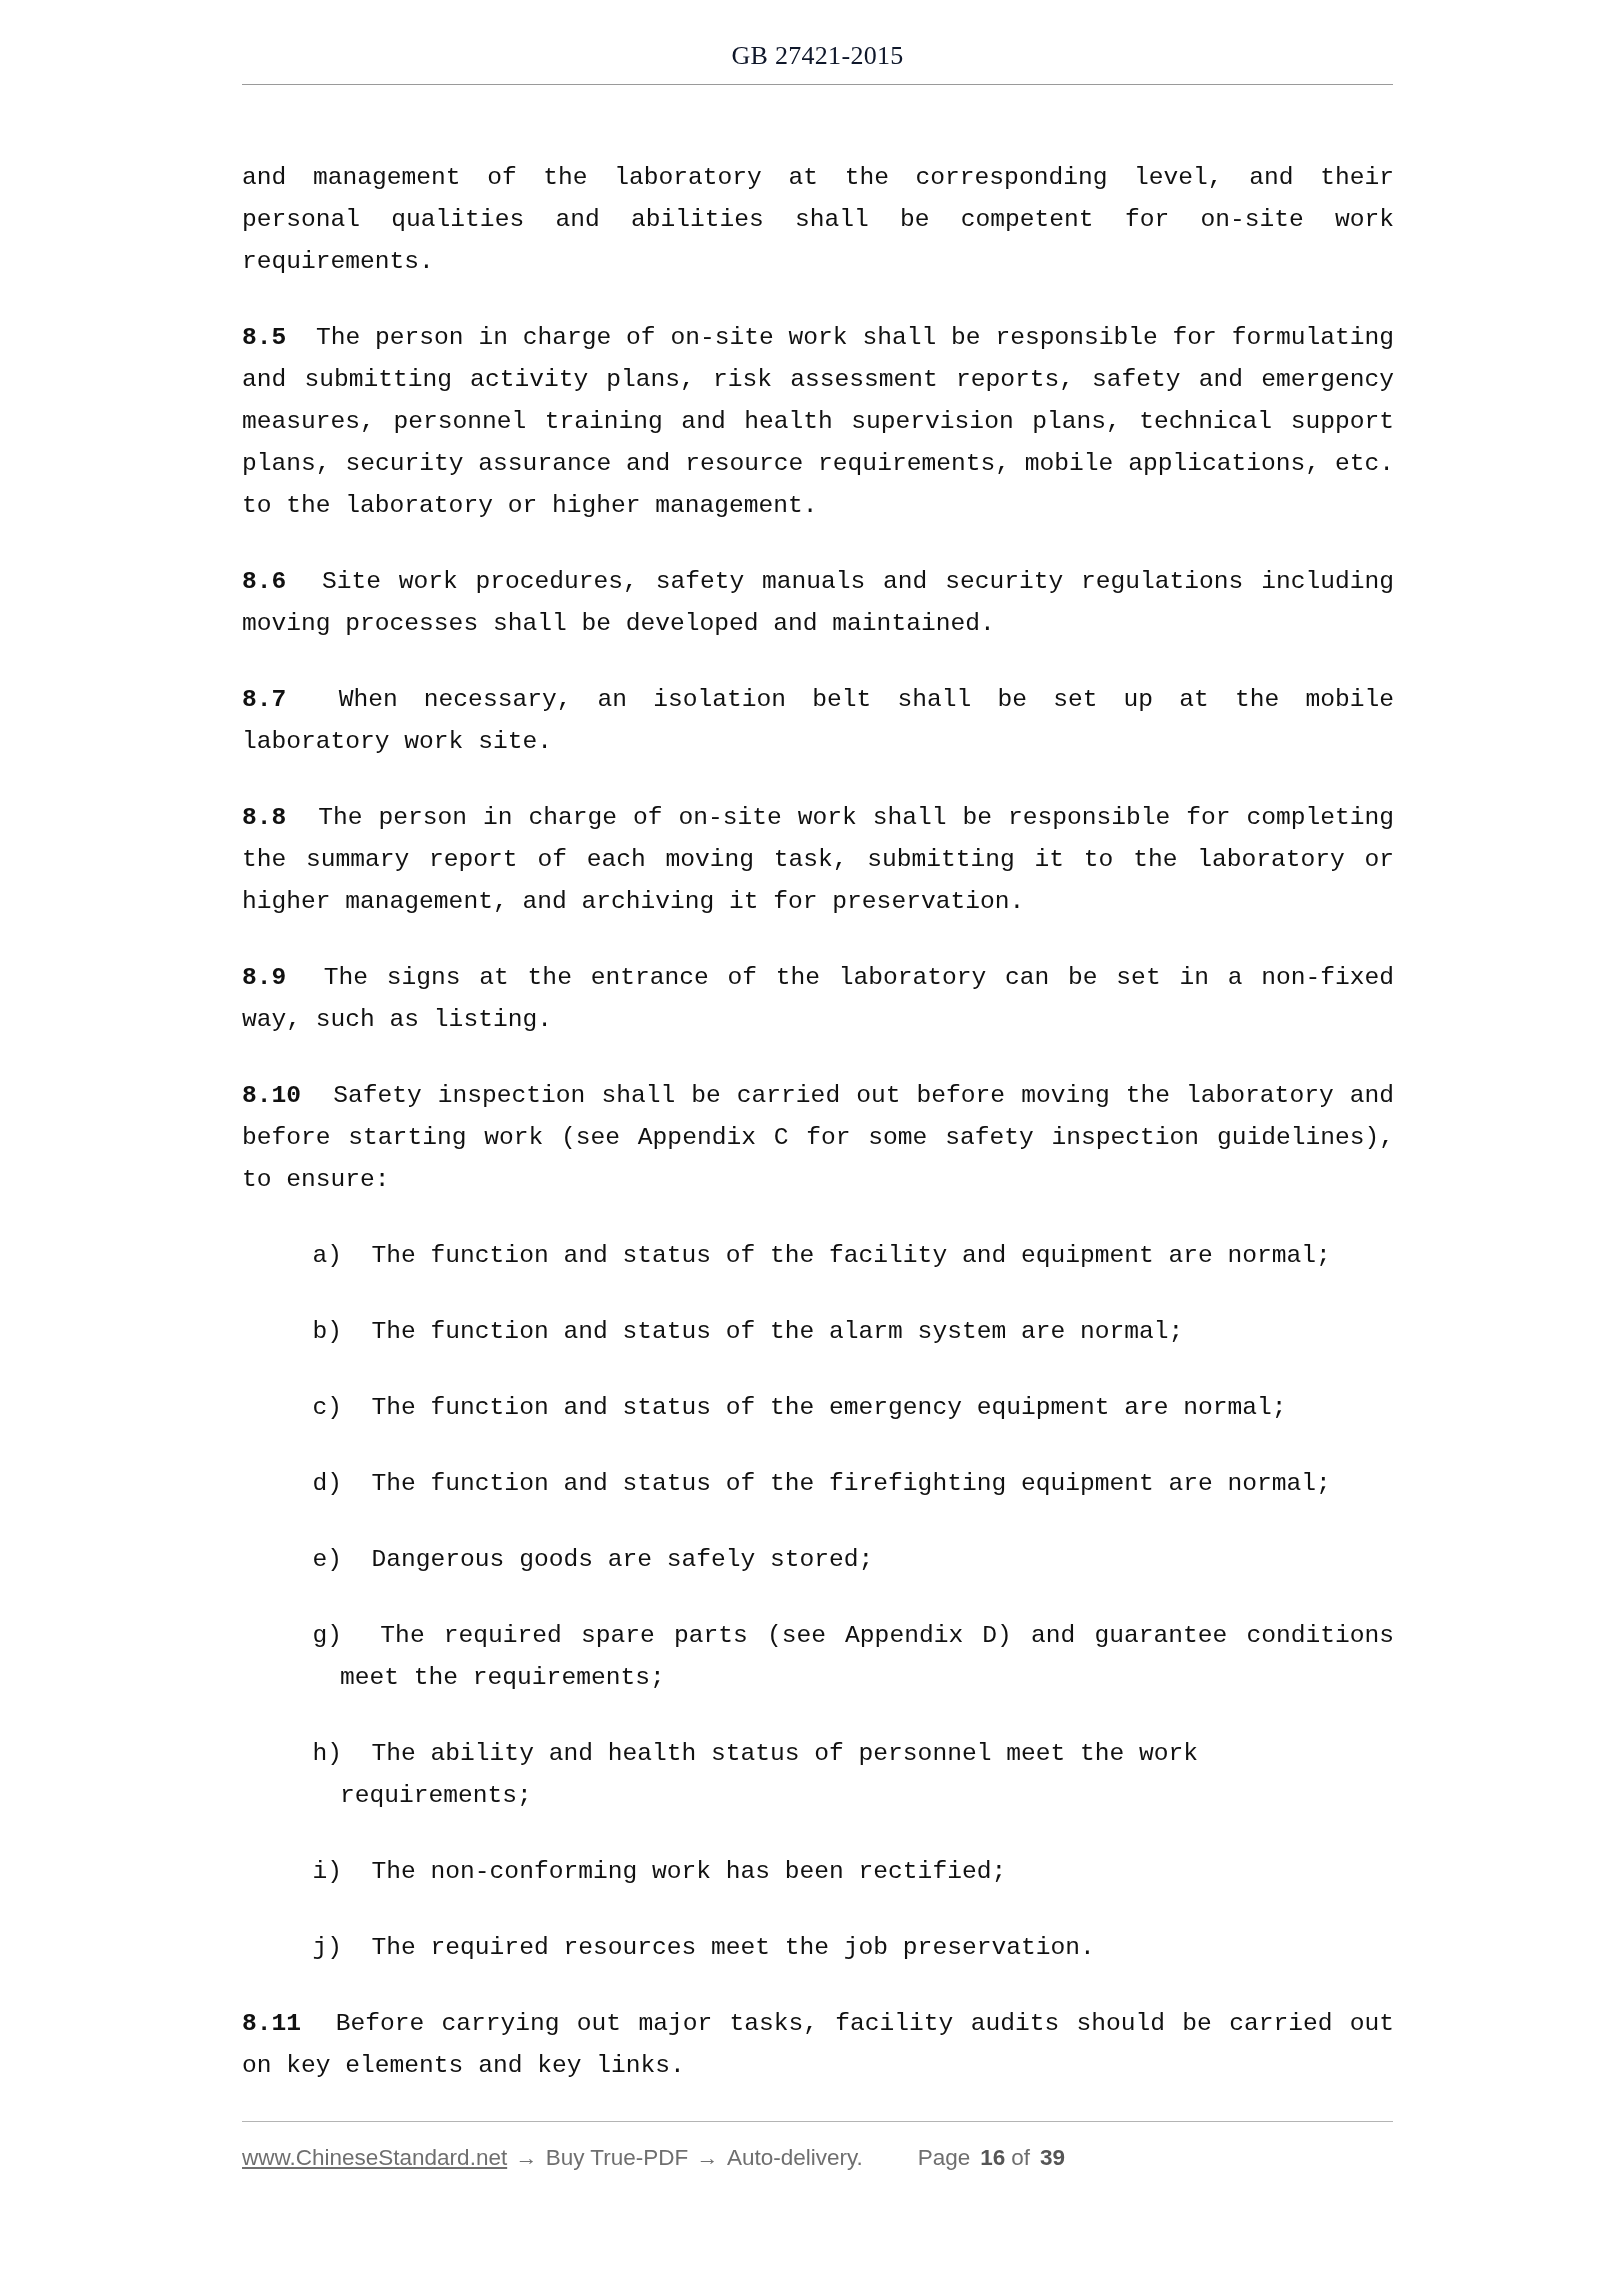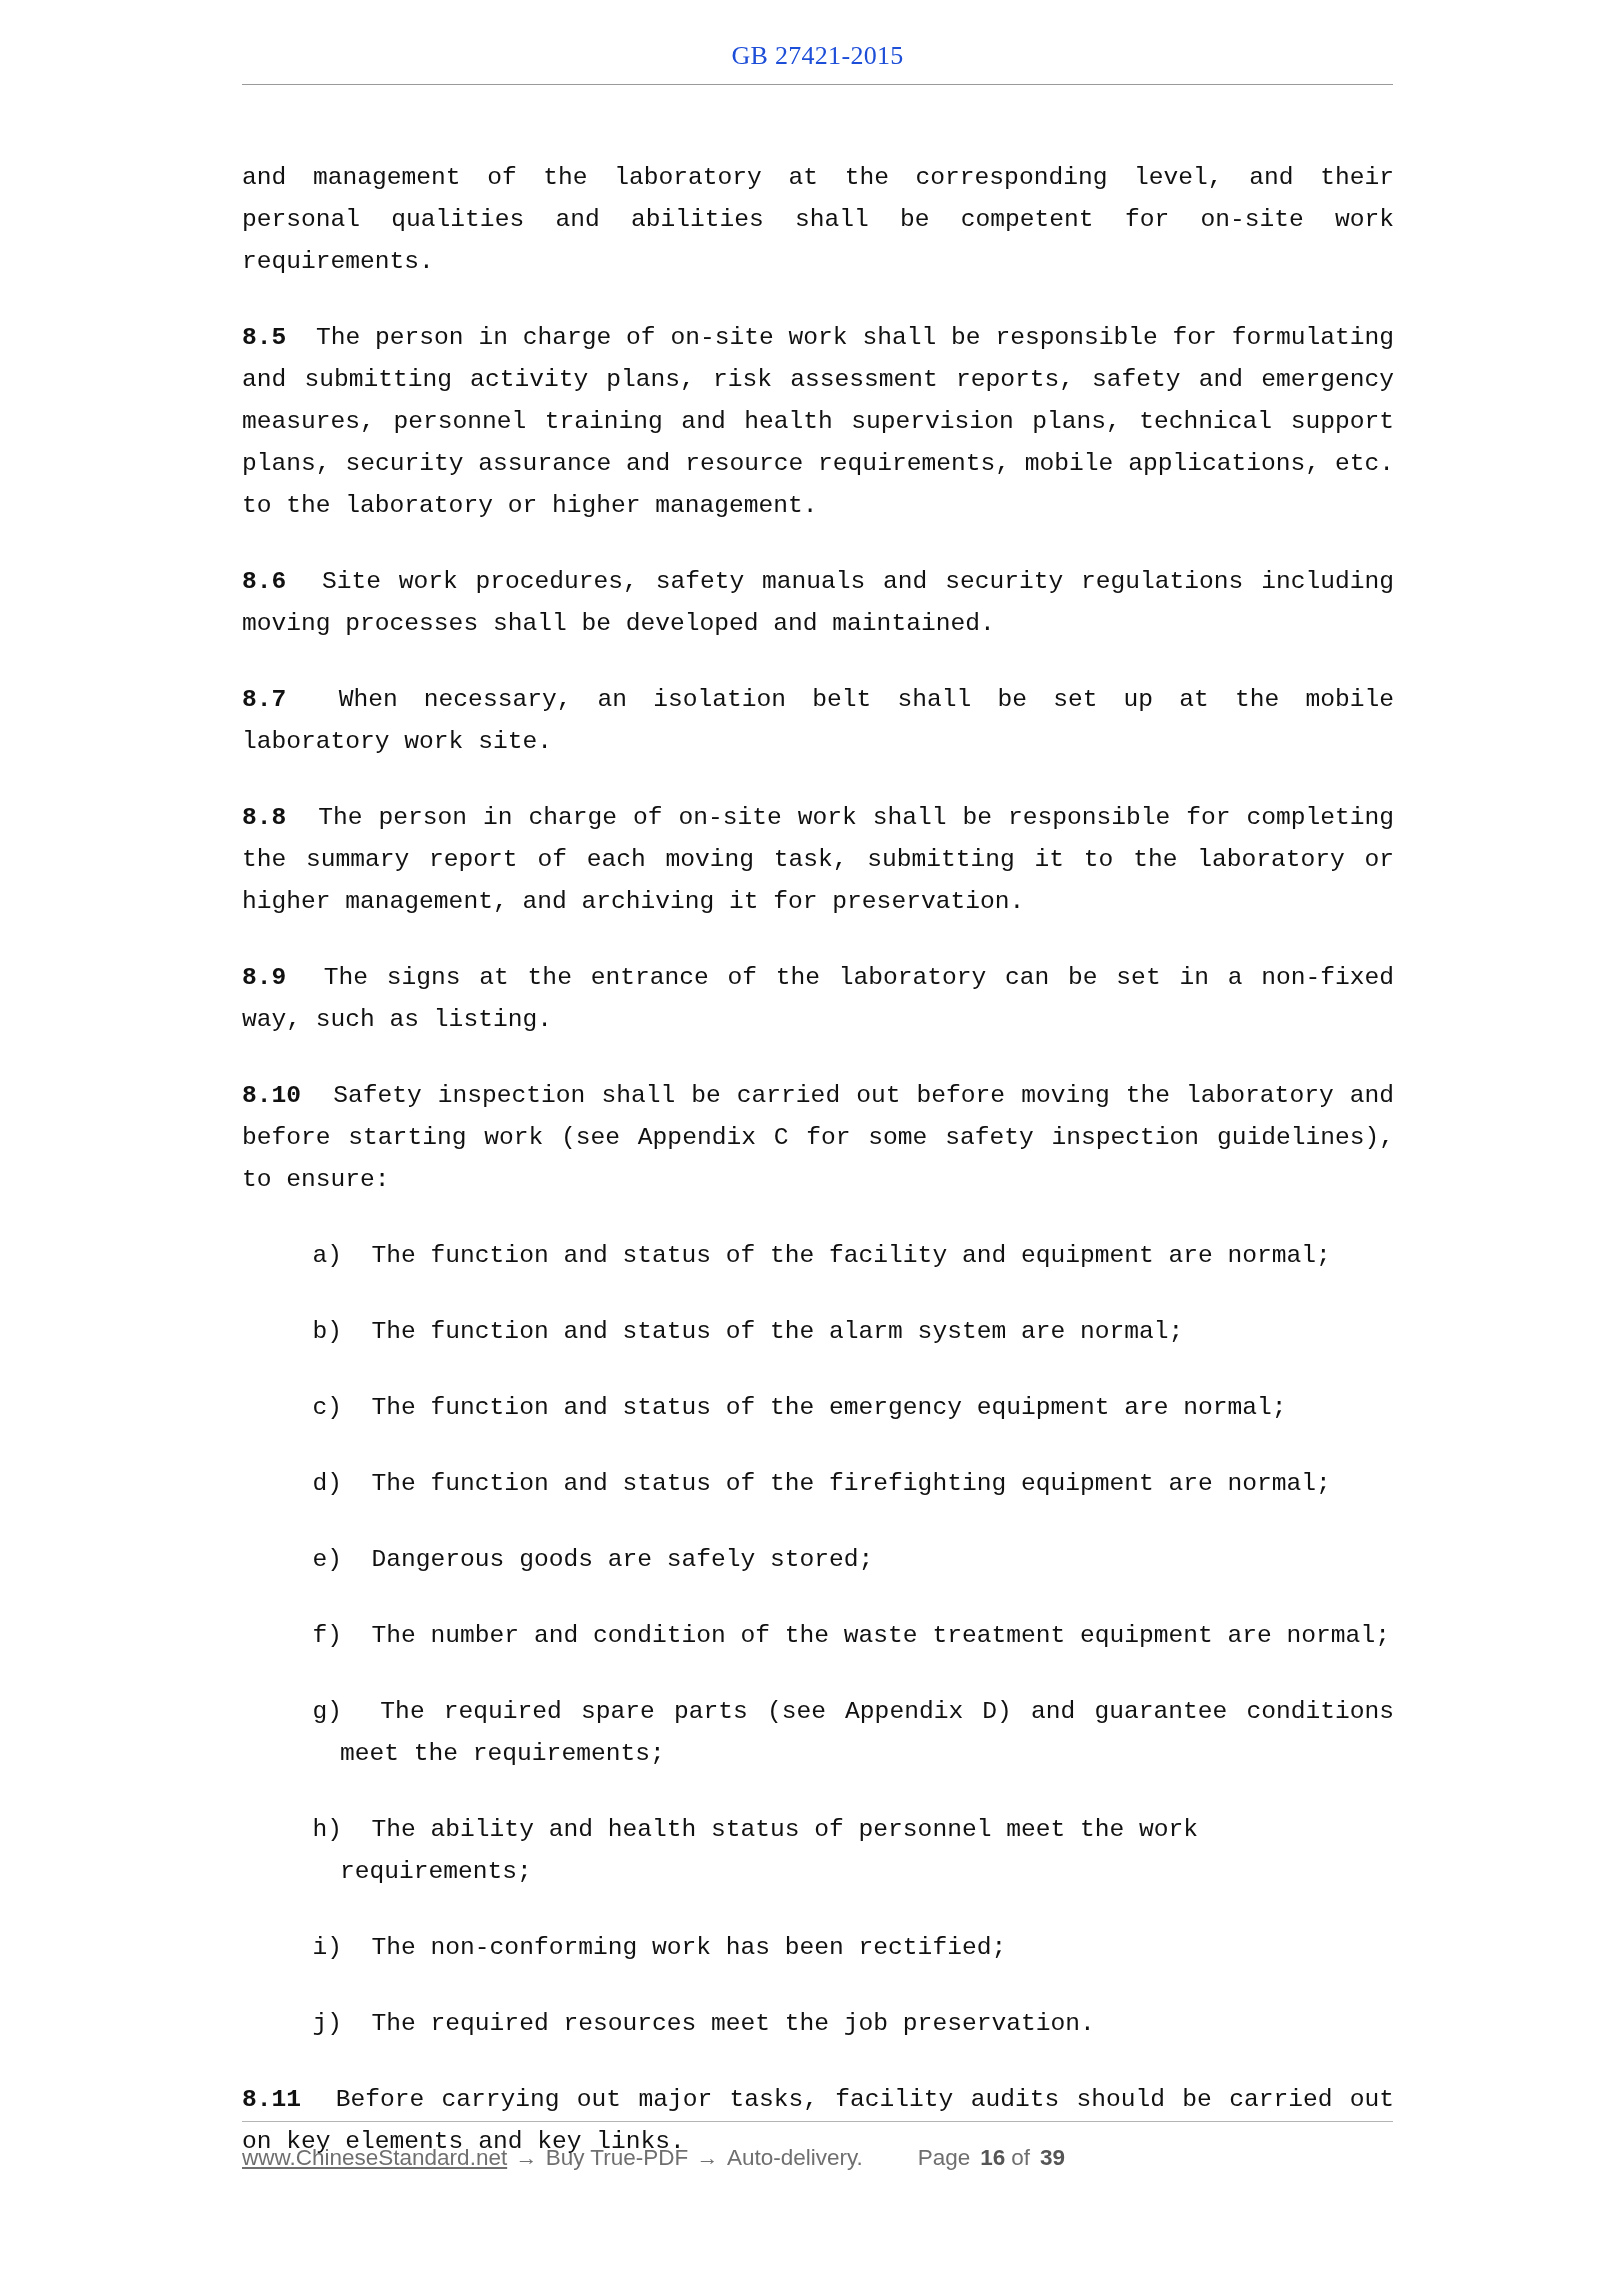--- a/index.html
+++ b/index.html
@@ -24,21 +24,21 @@
   .page-header {
     position: absolute;
     left: 242px;
     top: 40px;
     width: 1151px;
   }
   .header-title {
     text-align: center;
     font-family: "Liberation Serif", "DejaVu Serif", serif;
     font-size: 26px;
-    color: #1d4ed8;
+    color: #0f172a;
     letter-spacing: 0.3px;
     line-height: 1.2;
   }
   .header-rule {
     margin-top: 13.3px;
     border: 0;
     border-top: 1.7px solid #9a9a9a;
     width: 100%;
   }
 
@@ -182,24 +182,20 @@
         <span>c)&nbsp;</span>
         <span>The function and status of the emergency equipment are normal;</span>
       </li>
       <li class="nowrap-item">
         <span>d)&nbsp;</span>
         <span>The function and status of the firefighting equipment are normal;</span>
       </li>
       <li class="nowrap-item">
         <span>e)&nbsp;</span>
         <span>Dangerous goods are safely stored;</span>
-      </li>
-      <li class="nowrap-item">
-        <span>f)&nbsp;</span>
-        <span>The number and condition of the waste treatment equipment are normal;</span>
       </li>
       <li>
         <span>g)&nbsp;</span>
         <span>The required spare parts (see Appendix D) and guarantee conditions meet the requirements;</span>
       </li>
       <li class="nowrap-item">
         <span>h)&nbsp;</span>
         <span>The ability and health status of personnel meet the work requirements;</span>
       </li>
       <li class="nowrap-item">

